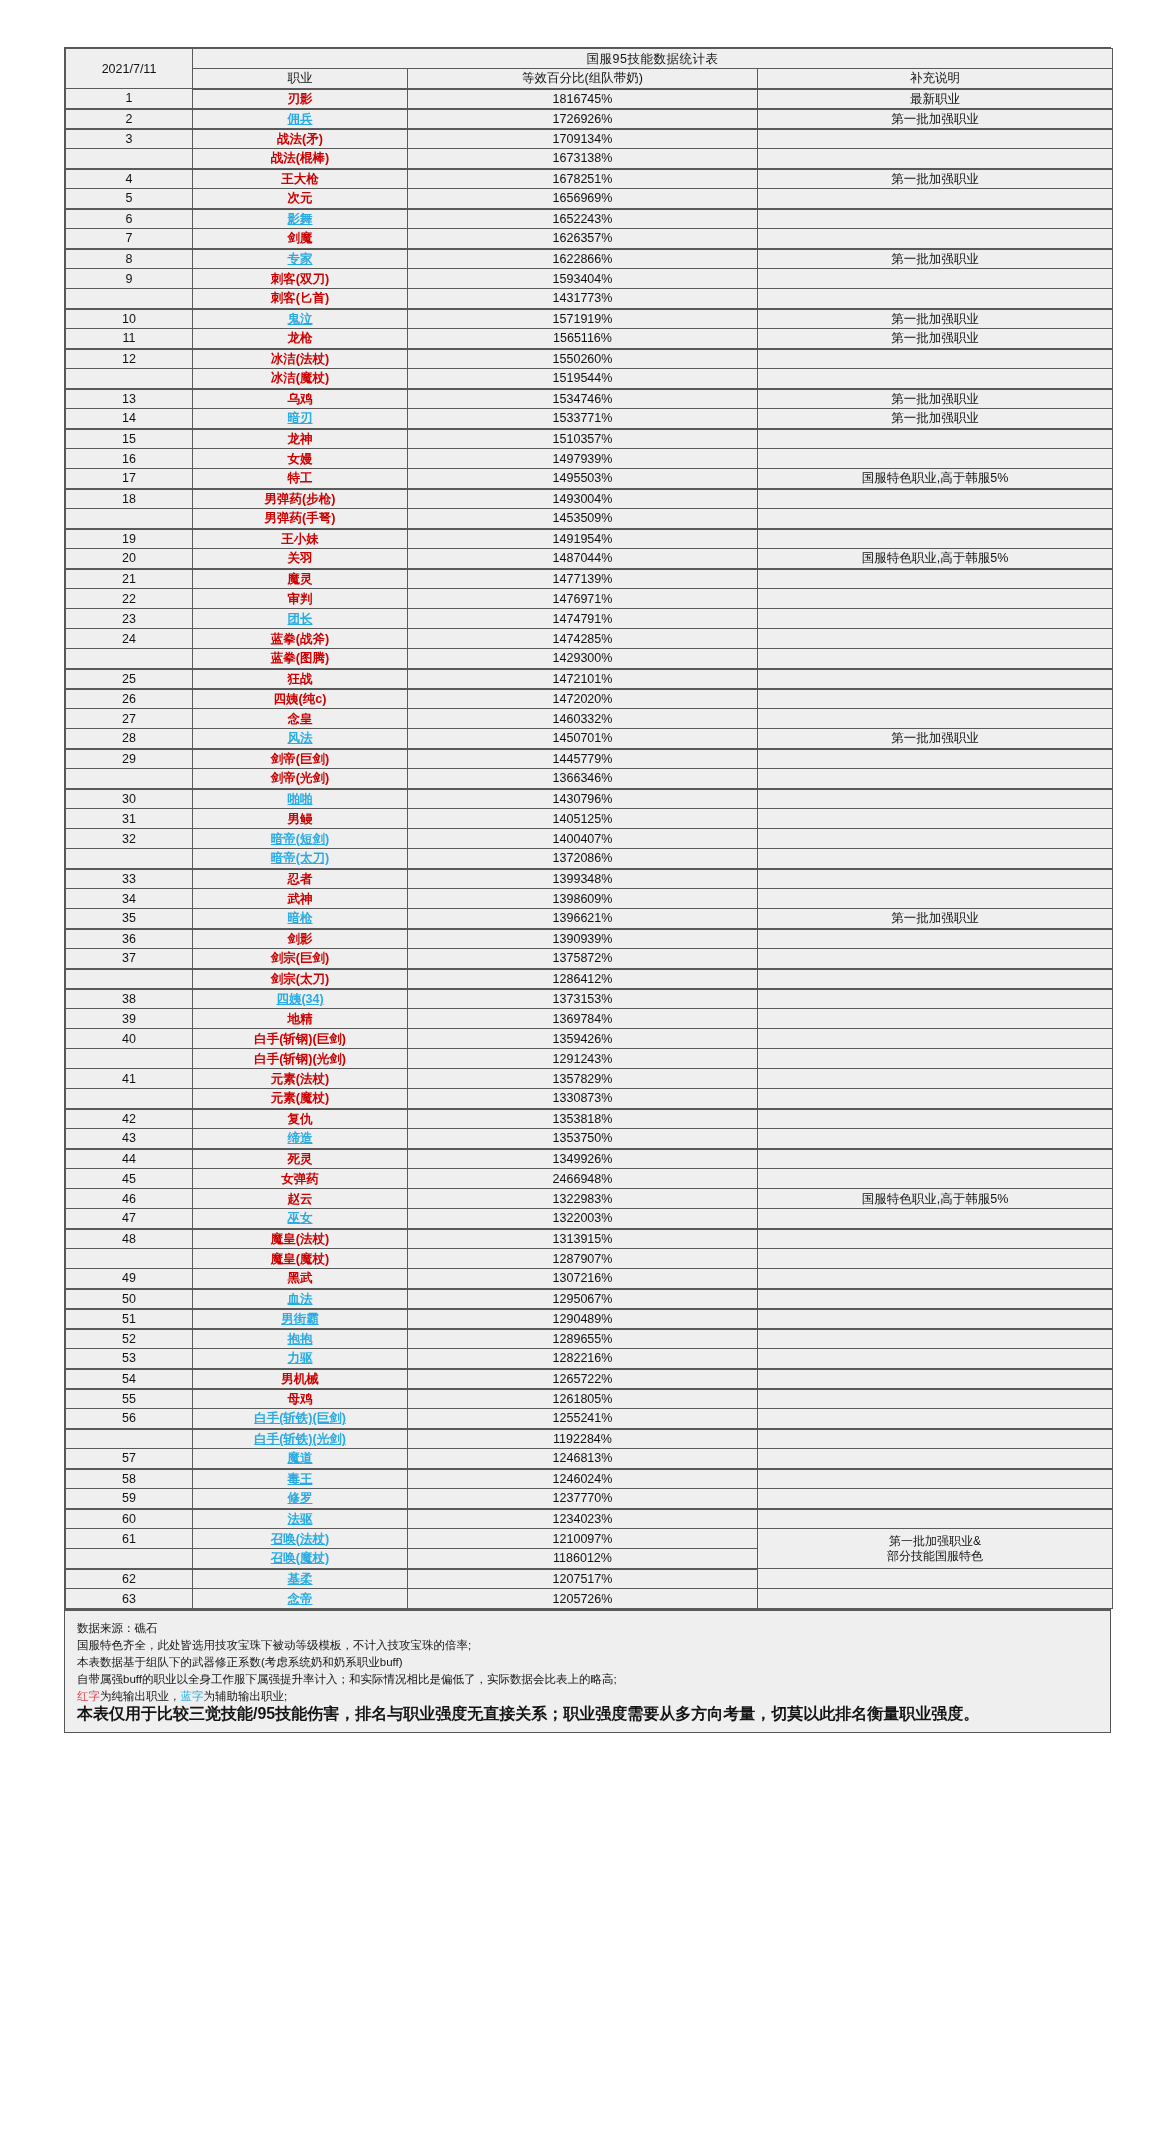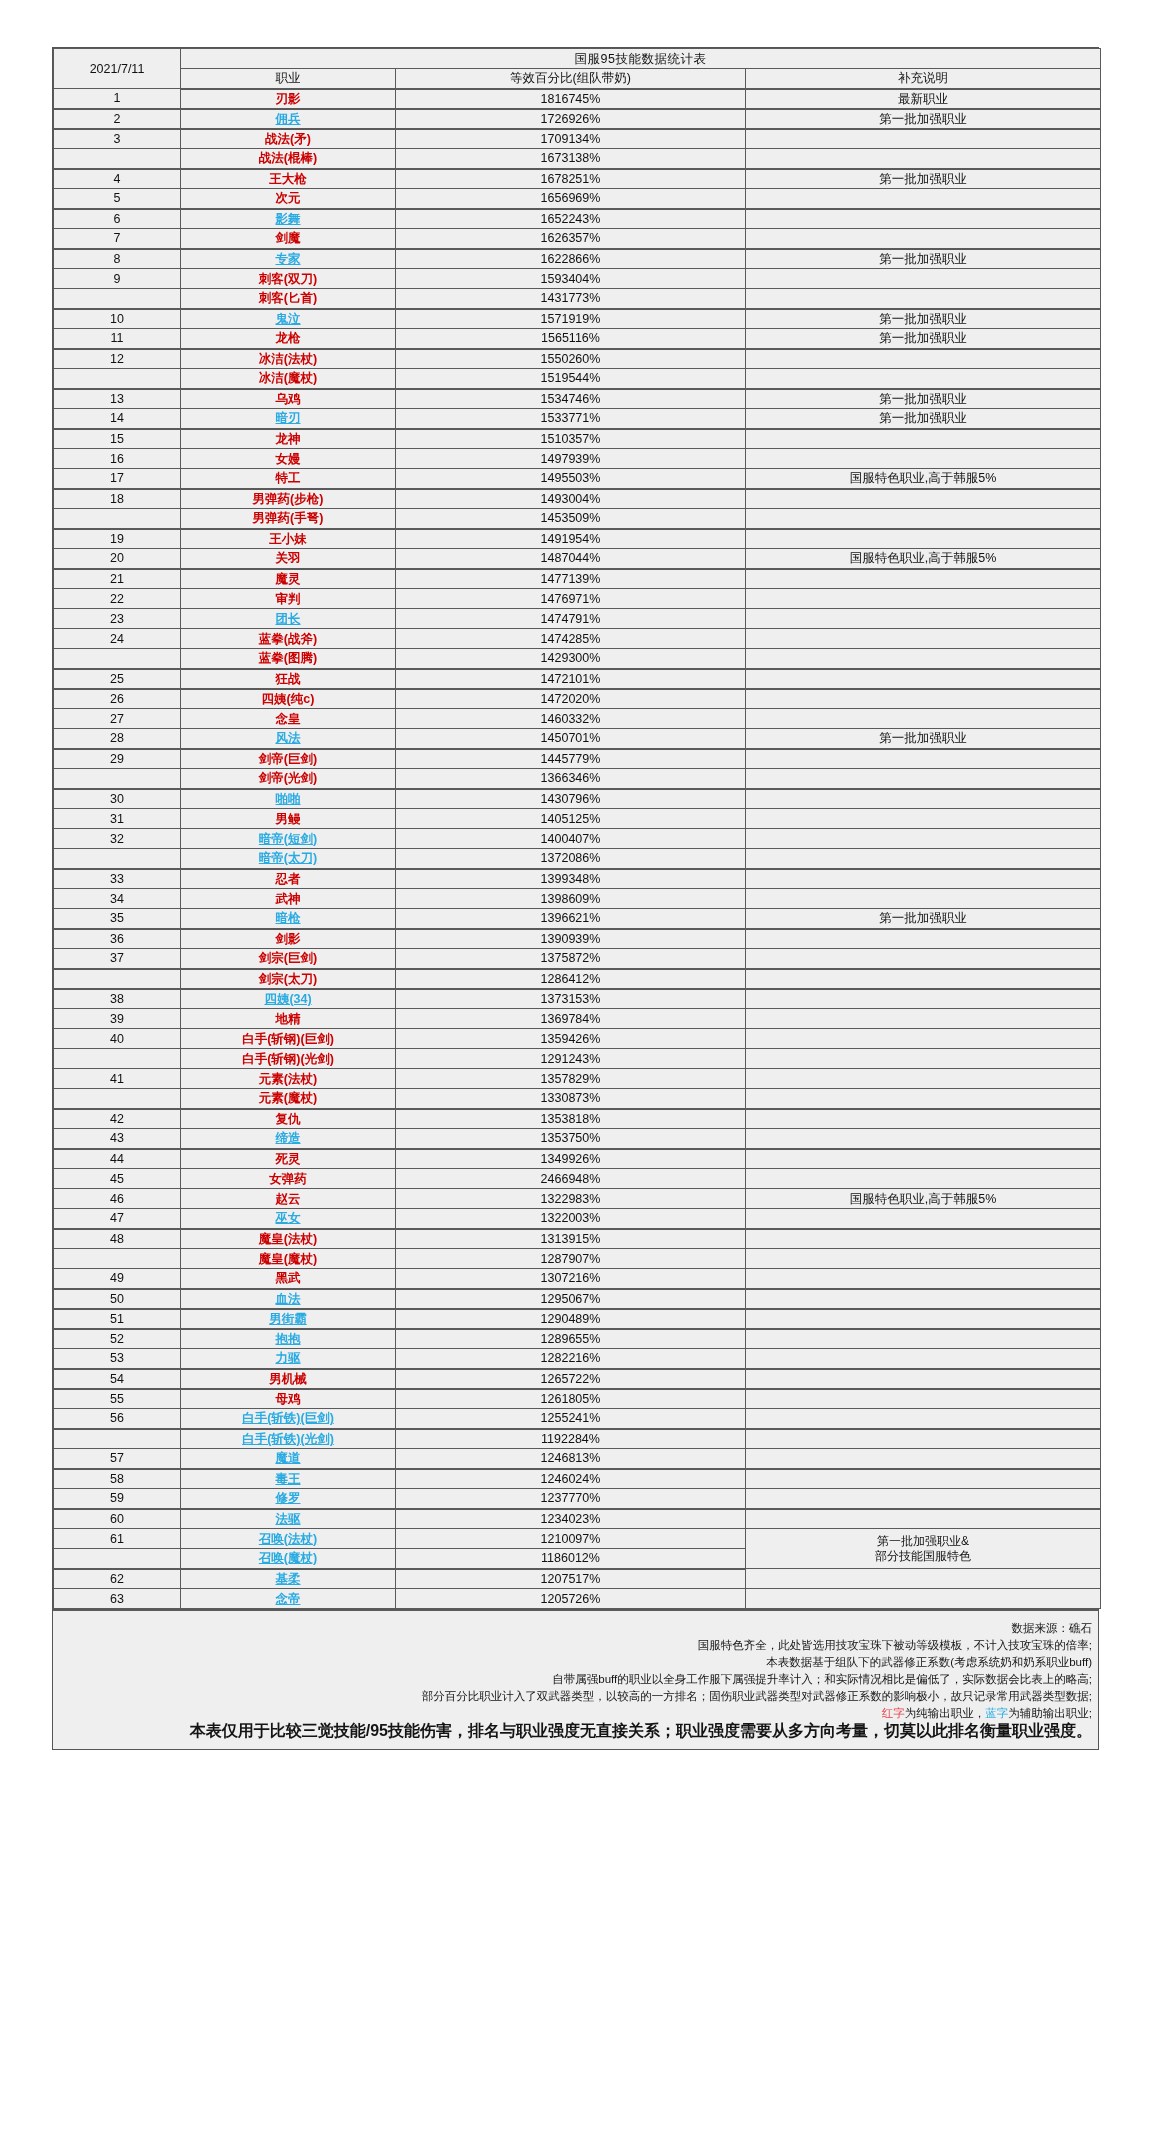--- a/index.html
+++ b/index.html
@@ -8,21 +8,21 @@
     background: #ffffff;
     font-family: "Liberation Sans", "DejaVu Sans", sans-serif;
   }
   body {
     width: 1151px;
     height: 2133px;
     position: relative;
   }
   #sheet {
     position: absolute;
-    left: 52px;
+    left: 64px;
     top: 47px;
     width: 1047px;
     border: 1px solid #555;
   }
   table.grid {
     border-collapse: collapse;
     width: 100%;
     table-layout: fixed;
     background: #efefef;
   }
@@ -61,22 +61,22 @@
   td.pct  { font-size: 12.5px; color: #141414; }
   td.note { font-size: 12px; color: #141414; }
   td.note.two { line-height: 15px; white-space: normal; font-size: 12px; }
 
   
   tr.sep > td { border-bottom: 2px solid #5a5a5a; }
 
   .footer {
     border-top: 2px solid #5a5a5a;
     background: #efefef;
-    padding: 9px 6px 10px 18px;
-    text-align: right;
+    padding: 9px 6px 10px 12px;
+    text-align: left;
   }
   .footer p {
     margin: 0;
     font-size: 11.5px;
     line-height: 17px;
     color: #141414;
     white-space: nowrap;
   }
   .footer p.bold { font-weight: bold; font-size: 16px; }
   .footer .redtxt { color: #e8454b; }
@@ -564,17 +564,16 @@
           <td class="note"></td>
         </tr>
       </tbody>
   </table>
 
   <div class="footer">
     <p>数据来源：礁石</p>
     <p>国服特色齐全，此处皆选用技攻宝珠下被动等级模板，不计入技攻宝珠的倍率;</p>
     <p>本表数据基于组队下的武器修正系数(考虑系统奶和奶系职业buff)</p>
     <p>自带属强buff的职业以全身工作服下属强提升率计入；和实际情况相比是偏低了，实际数据会比表上的略高;</p>
-    <p>部分百分比职业计入了双武器类型，以较高的一方排名；固伤职业武器类型对武器修正系数的影响极小，故只记录常用武器类型数据;</p>
     <p><span class="redtxt">红字</span><span>为纯输出职业，</span><span class="bluetxt">蓝字</span><span>为辅助输出职业;</span></p>
     <p class="bold">本表仅用于比较三觉技能/95技能伤害，排名与职业强度无直接关系；职业强度需要从多方向考量，切莫以此排名衡量职业强度。</p>
   </div>
 </div>
 
 </body></html>

